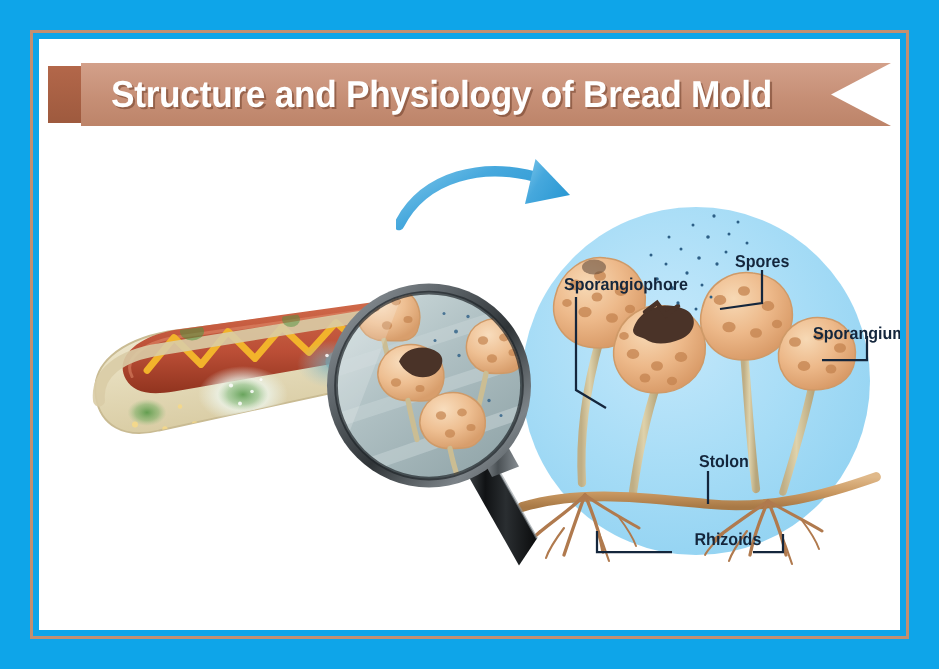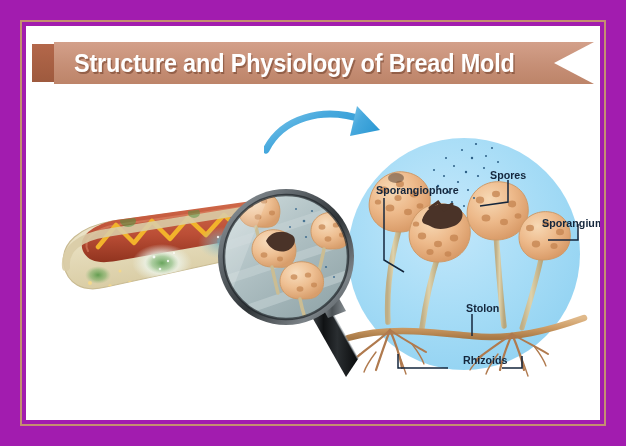--- a/index.html
+++ b/index.html
@@ -6,21 +6,21 @@
   * { box-sizing: border-box; margin: 0; padding: 0; }
   html, body {
     width: 626px; height: 446px;
     overflow: hidden;
     font-family: "Liberation Sans", sans-serif;
     background: #ffffff;
   }
   #infographic {
     position: relative;
     width: 626px; height: 446px;
-    background: #a21caf;
+    background: #0ea5e9;
   }
   
   .frame-rule {
     position: absolute;
     left: 20px; top: 20px;
     width: 586px; height: 406px;
     border: 2px solid #c48f70;
   }
   .canvas {
     position: absolute;

